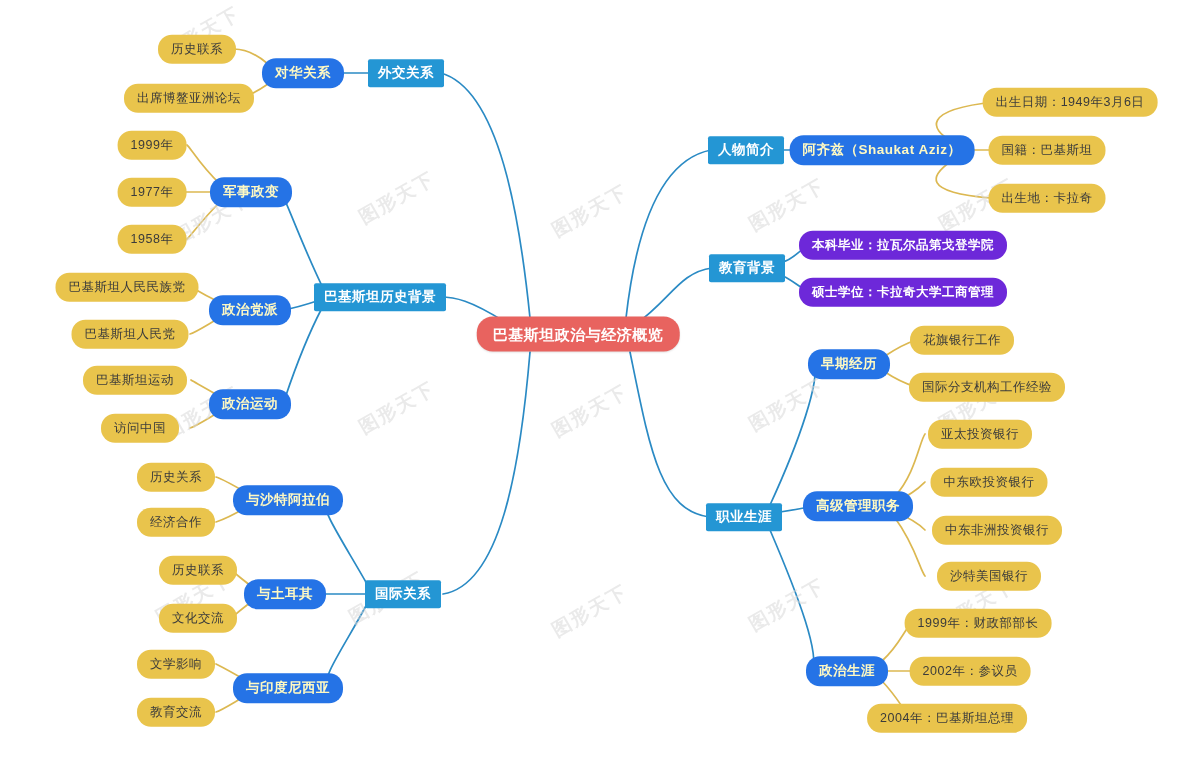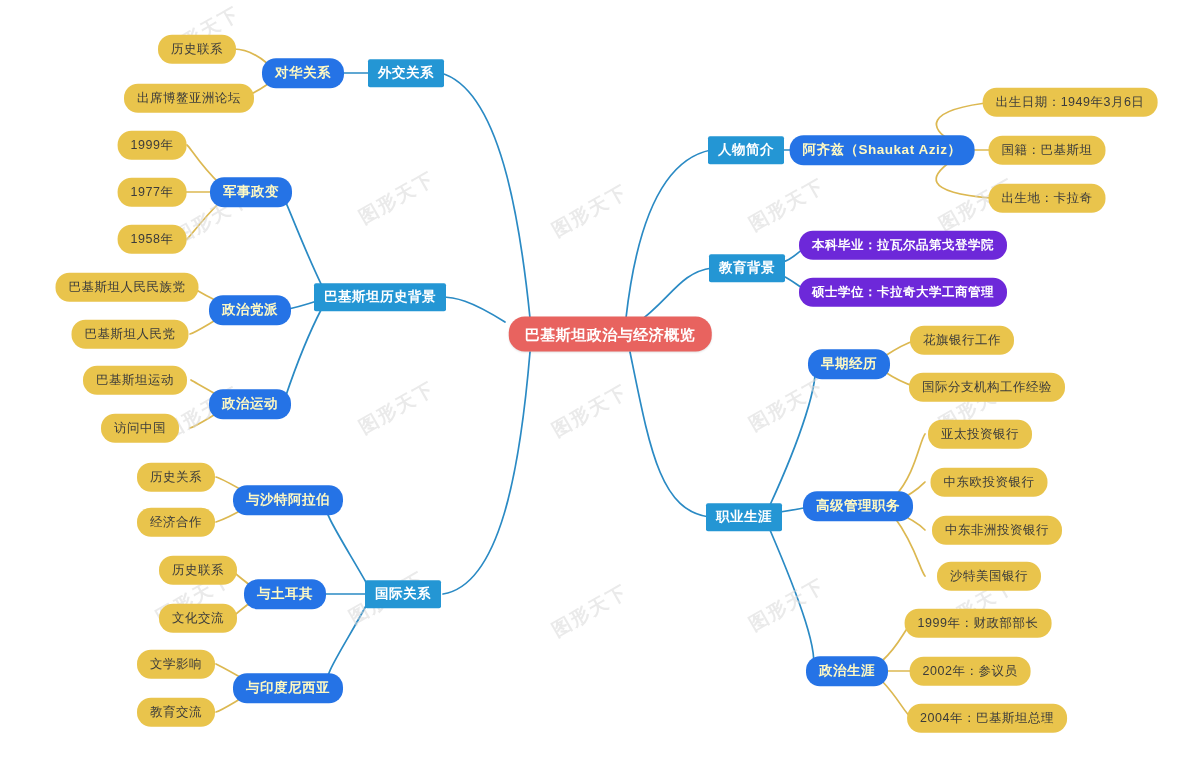--- a/index.html
+++ b/index.html
@@ -24,21 +24,20 @@
 
   
   .n-root{
     background:#e8635f;
     color:#ffffff;
     border-radius:16px;
     font-size:15px;
     font-weight:bold;
     padding:10px 16px;
     box-shadow:0 1px 2px rgba(0,0,0,.12);
-    margin-left:32px;
   }
 
   
   .n-l1{
     background:#2496d4;
     color:#ffffff;
     border-radius:2px;
     font-size:13.5px;
     font-weight:bold;
     padding:7px 10px;
@@ -226,16 +225,16 @@
       <div class="node n-leaf" style="left: 962px; top: 340px;">花旗银行工作</div>
       <div class="node n-leaf" style="left: 987px; top: 387px;">国际分支机构工作经验</div>
       <div class="node n-l2" style="left: 858px; top: 506px;">高级管理职务</div>
       <div class="node n-leaf" style="left: 980px; top: 434px;">亚太投资银行</div>
       <div class="node n-leaf" style="left: 989px; top: 482px;">中东欧投资银行</div>
       <div class="node n-leaf" style="left: 997px; top: 530px;">中东非洲投资银行</div>
       <div class="node n-leaf" style="left: 989px; top: 576px;">沙特美国银行</div>
       <div class="node n-l2" style="left: 847px; top: 671px;">政治生涯</div>
       <div class="node n-leaf" style="left: 978px; top: 623px;">1999年：财政部部长</div>
       <div class="node n-leaf" style="left: 970px; top: 671px;">2002年：参议员</div>
-      <div class="node n-leaf" style="left: 987px; top: 718px;">2004年：巴基斯坦总理</div>
+      <div class="node n-leaf" style="left: 947px; top: 718px;">2004年：巴基斯坦总理</div>
     </div>
 
 </div>
 
 </body></html>

